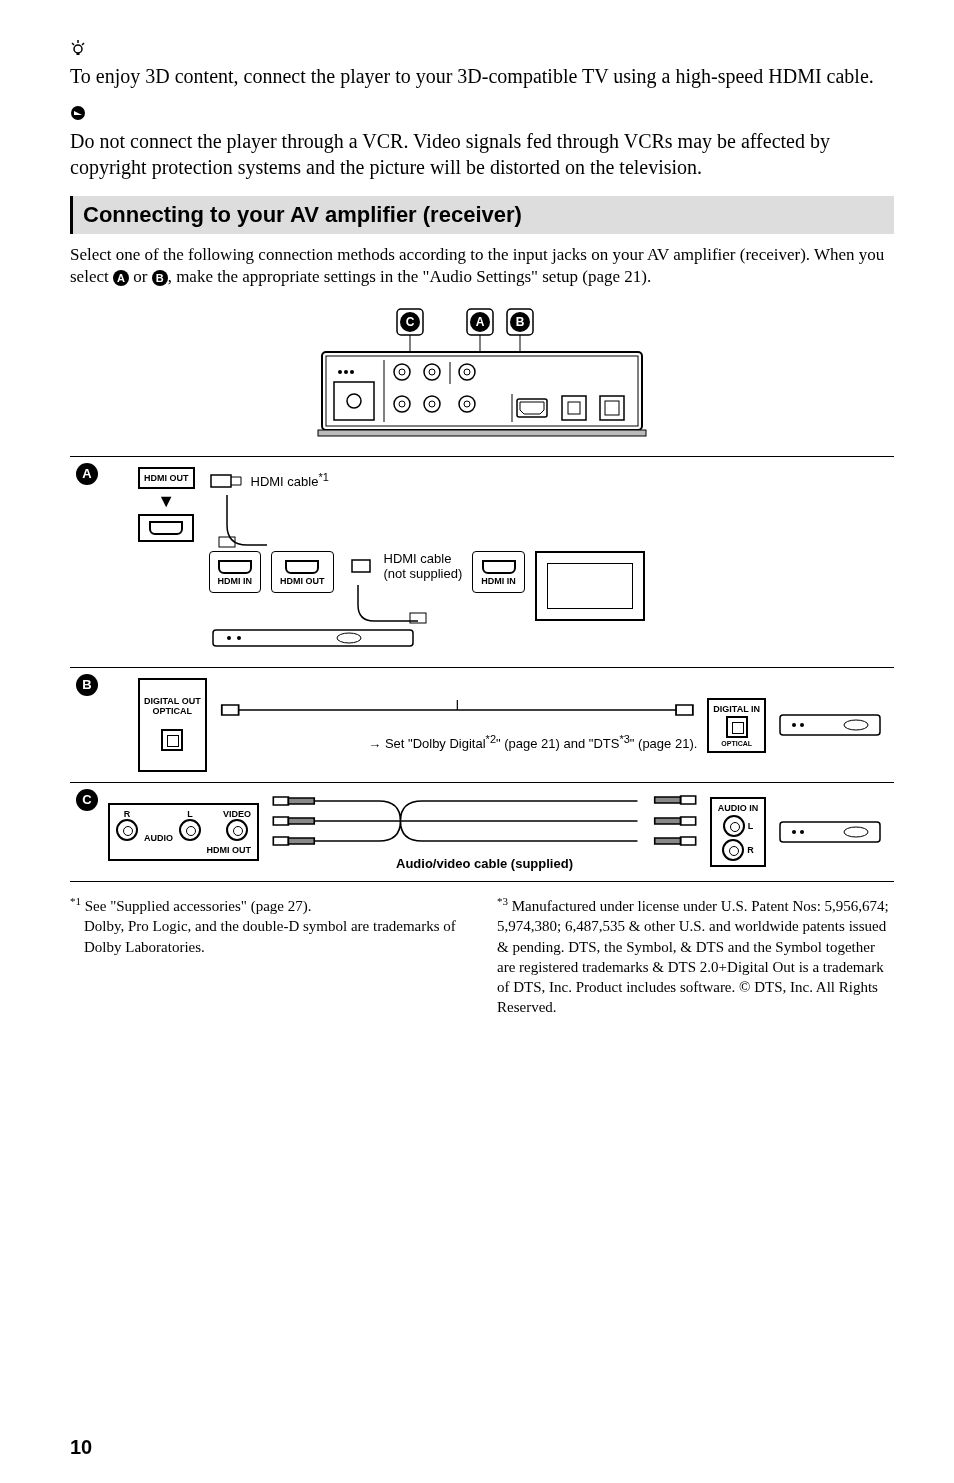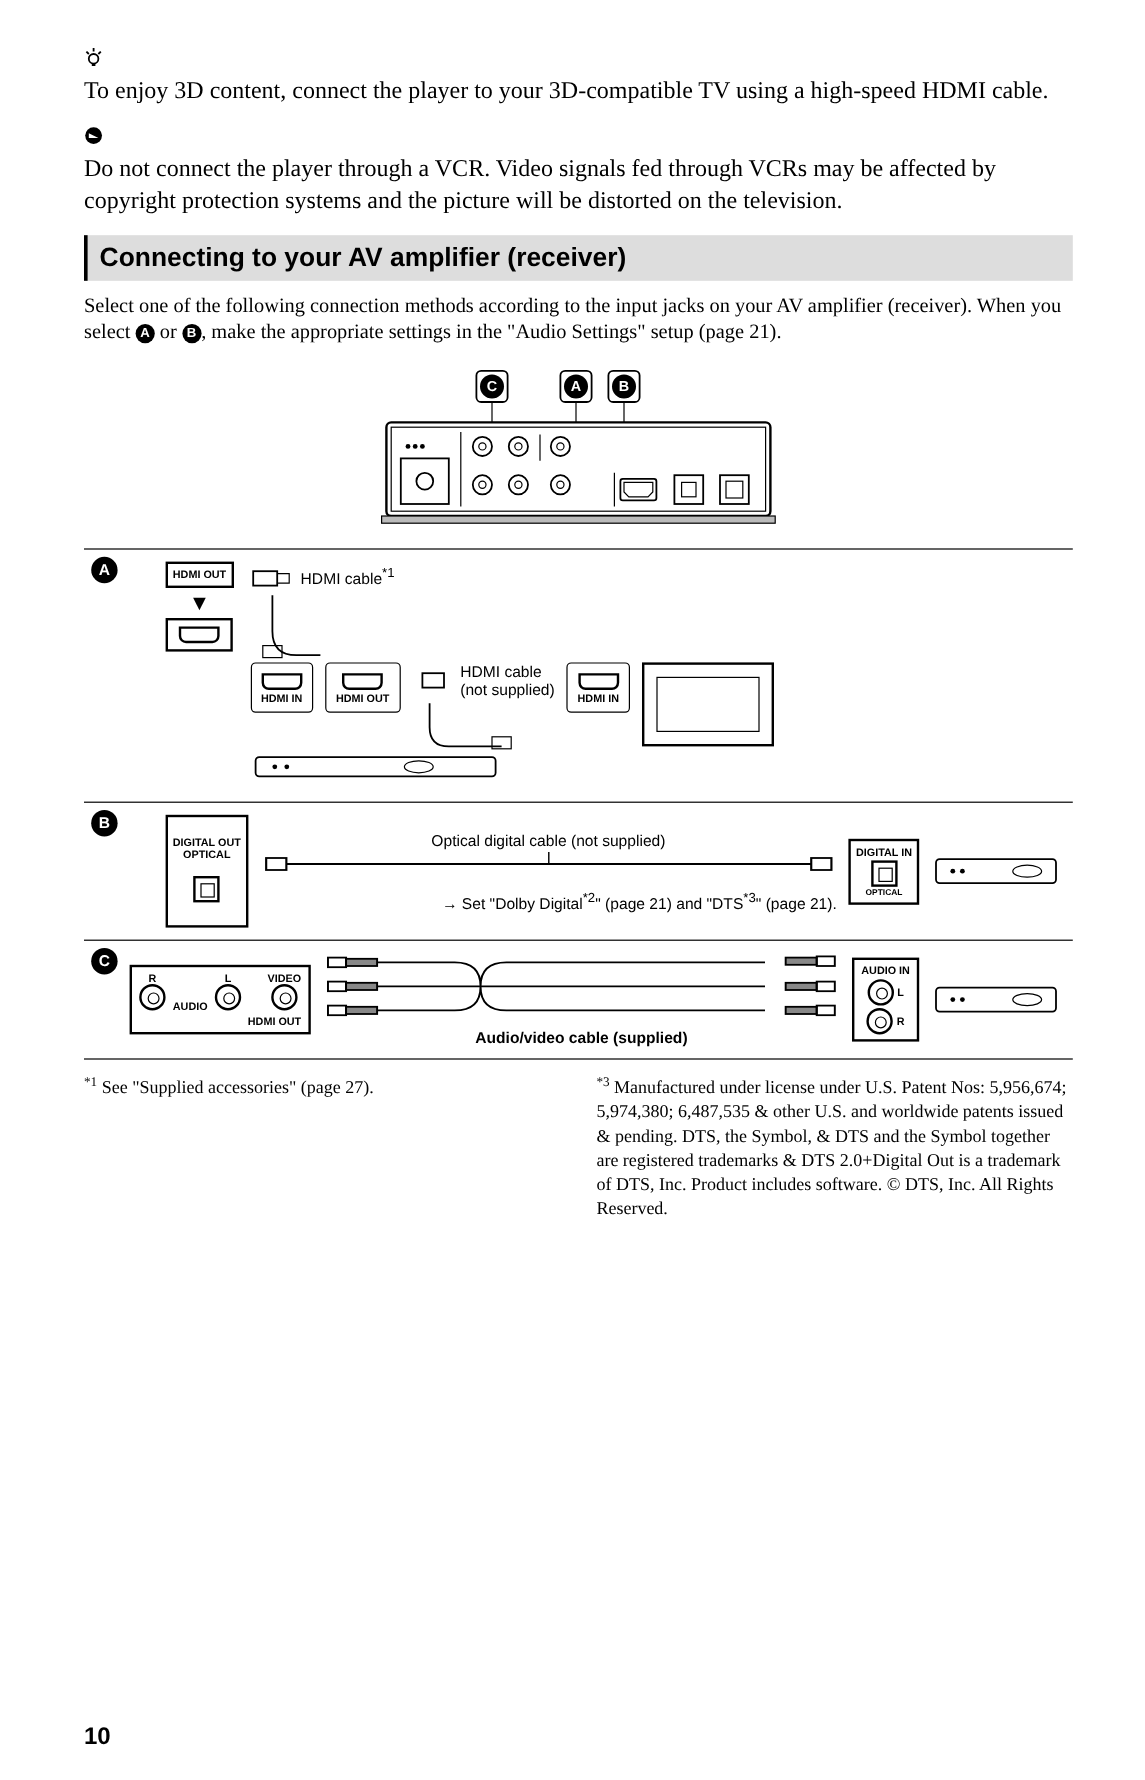--- a/index.html
+++ b/index.html
@@ -317,21 +317,20 @@
 
   <div class="panel-box" style="border-top:none;">
     <span class="panel-label"><span class="circ-big">B</span></span>
     <div style="display:flex; align-items:center; gap:10px; padding-left:60px;">
       <div class="port-box" style="white-space:pre-line; padding:6px 4px;">
         <div>DIGITAL OUT
 OPTICAL</div>
         <div class="optical-port"></div>
       </div>
       <div style="flex:1;">
-        <div class="label-txt" style="text-align:center; margin-bottom:2px;">Optical digital cable (not supplied)</div>
         <svg width="100%" height="20" preserveAspectRatio="none" viewBox="0 0 400 20">
           <rect x="4" y="5" width="14" height="10" fill="none" stroke="#000" stroke-width="1.5"></rect>
           <line x1="18" y1="10" x2="382" y2="10" stroke="#000" stroke-width="1.5"></line>
           <line x1="200" y1="0" x2="200" y2="10" stroke="#000"></line>
           <rect x="382" y="5" width="14" height="10" fill="none" stroke="#000" stroke-width="1.5"></rect>
         </svg>
         <div class="label-txt" style="text-align:right; margin-top:10px;">
           → <span>Set "Dolby Digital</span><span class="sup">*2</span><span>" (page 21) and "DTS</span><span class="sup">*3</span><span>" (page 21).</span>
         </div>
       </div>
@@ -406,19 +405,20 @@
           <circle cx="26" cy="20" r="2" fill="#000"></circle>
         <ellipse cx="80" cy="20" rx="12" ry="5" fill="none" stroke="#000"></ellipse>
       </svg>
     </div>
   </div>
 </div>
 
 <div class="footnotes">
   <div>
     <p><sup>*1</sup><span> See "Supplied accessories" (page 27).</span></p>
+    <p style="padding-left:14px;">Dolby, Pro Logic, and the double-D symbol are trademarks of Dolby Laboratories.</p>
   </div>
   <div>
     <p><sup>*3</sup><span> Manufactured under license under U.S. Patent Nos: 5,956,674; 5,974,380; 6,487,535 &amp; other U.S. and worldwide patents issued &amp; pending. DTS, the Symbol, &amp; DTS and the Symbol together are registered trademarks &amp; DTS 2.0+Digital Out is a trademark of DTS, Inc. Product includes software. © DTS, Inc. All Rights Reserved.</span></p>
   </div>
 </div>
 
 <div class="page-num">10</div>
 
 </body></html>

